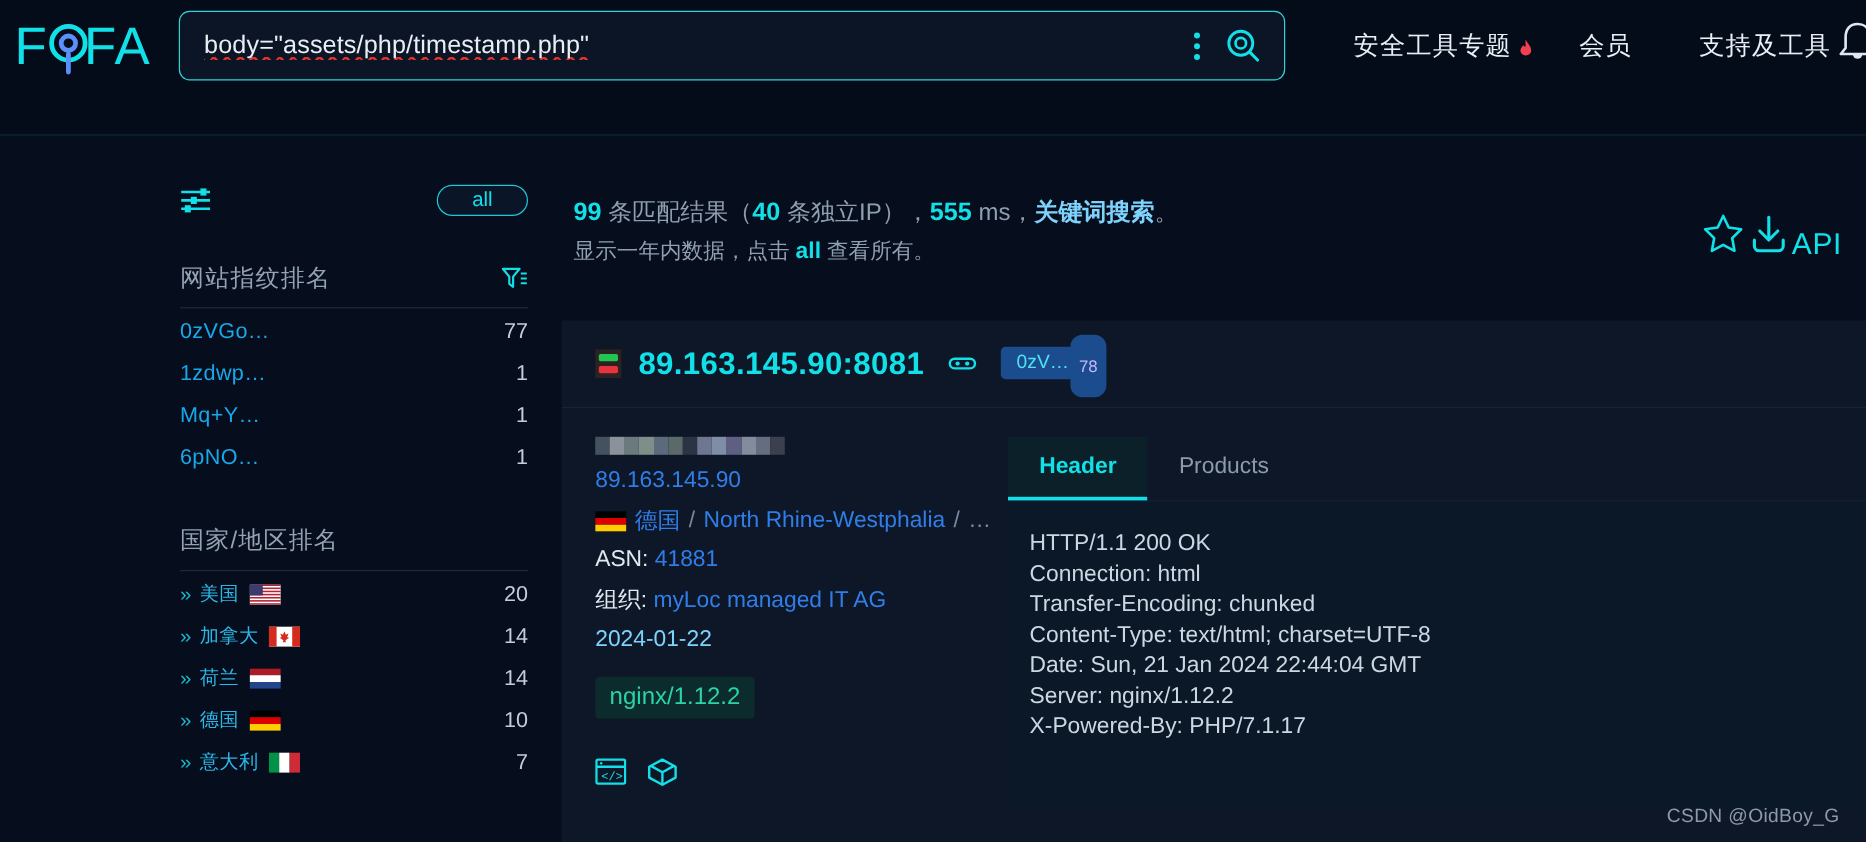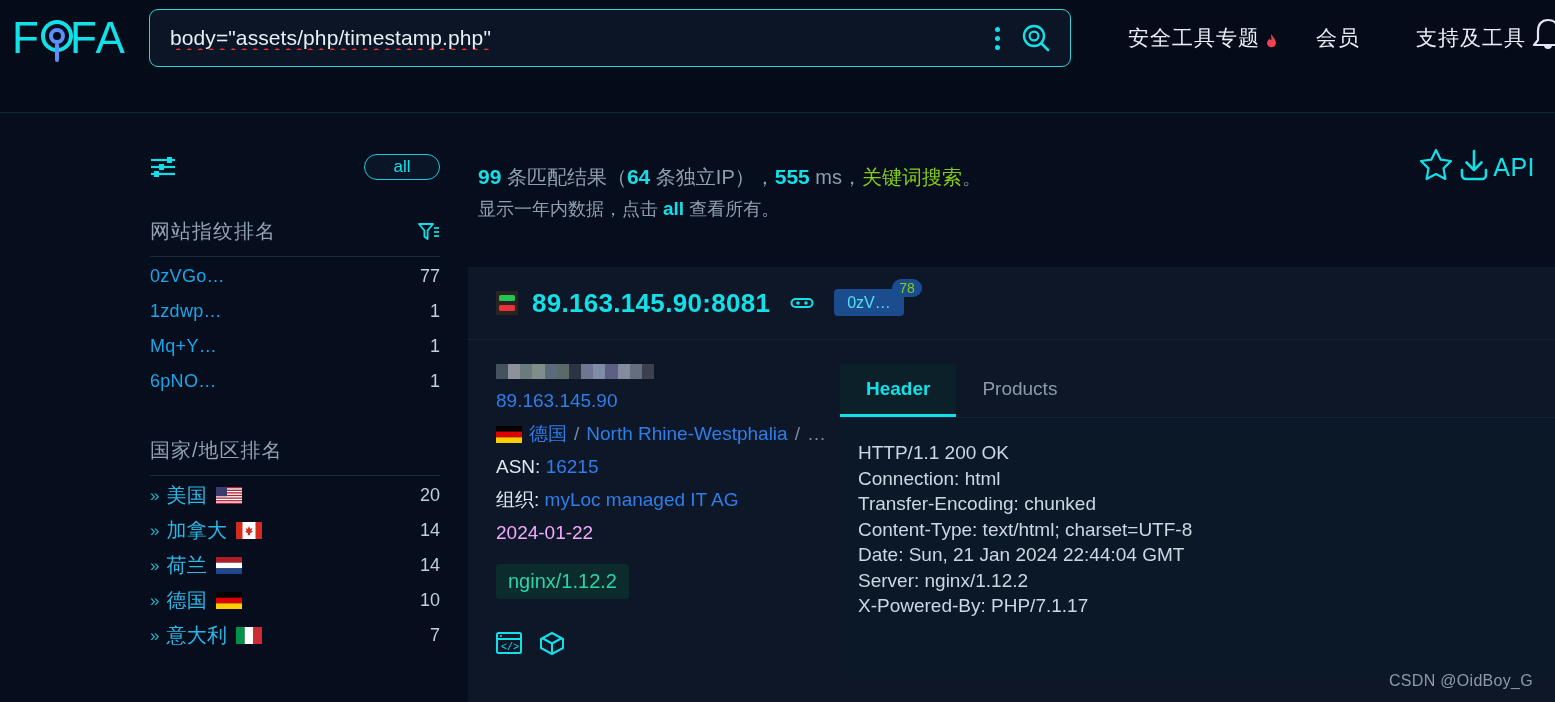--- a/index.html
+++ b/index.html
@@ -81,68 +81,68 @@
     color: #93a2b4; font-size: 20px; letter-spacing: 1px;
     padding-bottom: 11px; border-bottom: 1px solid #1d2a3d;
     margin-bottom: 2px;
   }
   .funnel-ico { width: 22px; height: 20px; cursor: pointer; }
   .rank-row {
     display: flex; align-items: center; justify-content: space-between;
     height: 35px; cursor: pointer;
   }
   .rank-name { color: #18a8ea; font-size: 18px; letter-spacing: .3px; }
-  .rank-name.cjk { color: #2bb8e8; font-size: 20px; }
+  .rank-name.cjk { color: #2bb8e8; font-size: 16px; }
   .rank-val { color: #c2ced9; font-size: 18px; }
   .sec-title.country { margin-top: 38px; }
   .cn-left { display: flex; align-items: center; gap: 9px; }
   .chev { color: #1fb6c9; font-size: 17px; letter-spacing: -2px; }
   .flag { width: 26px; height: 17px; display: inline-block; vertical-align: middle;
           border-radius: 1px; }
 
   
   .res-head { position: absolute; left: 478px; top: 160px; }
   .res-line1 { font-size: 20px; color: #8f9fb0; line-height: 34px; white-space: nowrap; }
   .res-line2 { font-size: 18px; color: #8f9fb0; line-height: 30px; white-space: nowrap; }
   .cy { color: #12e0e8; font-weight: bold; font-size: 21px; }
-  .yl { color: #84cc16; font-weight: normal; }
+  .yl { color: #7dd3fc; font-weight: bold; }
   .cy-sm { color: #12e0e8; font-weight: bold; font-size: 19px; }
 
-  .actions { position: absolute; right: 20px; top: 146px; display: flex;
-             align-items: center; }
+  .actions { position: absolute; right: 20px; top: 176px; display: flex;
+             align-items: flex-end; }
   .act-ico { cursor: pointer; }
   .api-txt { color: #12e0e8; font-size: 25px; cursor: pointer; letter-spacing: .5px; }
 
   
   .card { position: absolute; left: 468px; top: 267px; width: 1087px;
           background: #0e1728; }
   .card-head { height: 73px; display: flex; align-items: center; padding-left: 28px;
                border-bottom: 1px solid #16223a; }
   .status-ico { width: 22px; height: 24px; margin-right: 14px; }
   .ip-title { color: #12e0e8; font-size: 26px; font-weight: bold; letter-spacing: .3px;
               cursor: pointer; }
   .link-ico { width: 22px; height: 22px; margin-left: 20px; cursor: pointer; }
   .tag-wrap { position: relative; margin-left: 22px; }
   .tag-chip { background: #1b4c8e; color: #4fe3f2; font-size: 16px; padding: 5px 13px;
               border-radius: 4px; cursor: pointer; text-align: right; }
   .tag-sup { position: absolute; right: -18px; top: -15px; background: #1b4c8e;
-             color: #84cc16; font-size: 14px; border-radius: 10px; padding: 1px 7px; }
+             color: #c4b5fd; font-size: 14px; border-radius: 10px; padding: 18px 7px; }
 
   .card-body { display: flex; padding: 24px 0 40px 0; min-height: 320px; }
   .card-left { width: 372px; padding-left: 28px; }
   .mosaic { width: 158px; height: 15px; margin-bottom: 11px; display: flex; }
   .mosaic span { flex: 1; height: 100%; }
   .cl-ip { color: #2f7ee8; font-size: 19px; margin-bottom: 9px; cursor: pointer; }
   .geo { display: flex; align-items: center; gap: 7px; font-size: 19px; margin-bottom: 9px;
          flex-wrap: nowrap; }
   .geo a { color: #2f7ee8; cursor: pointer; text-decoration: none; }
   .geo .sep { color: #7b8a9c; }
   .kv { font-size: 19px; color: #dfe7ef; margin-bottom: 9px; }
   .kv a { color: #2f7ee8; text-decoration: none; cursor: pointer; }
-  .date { font-size: 19px; color: #f0abfc; margin-bottom: 20px; }
+  .date { font-size: 19px; color: #7dd3fc; margin-bottom: 20px; }
   .srv-chip { display: inline-block; background: #0b2b2c; color: #2bd4a8; font-size: 20px;
               padding: 6px 12px; border-radius: 4px; cursor: pointer; }
   .mini-icons { display: flex; gap: 17px; margin-top: 32px; }
   .mini-icons span { cursor: pointer; }
 
   .card-right { flex: 1; margin-left: 0; }
   .tabs { display: flex; border-bottom: 1px solid #16223a; }
   .tab { padding: 14px 26px; font-size: 19px; color: #8b9aac; cursor: pointer;
          border-bottom: 3px solid transparent; }
   .tab.active { color: #12e0e8; font-weight: bold; background: #0b2028;
@@ -340,21 +340,21 @@
           <rect x="17.33" width="8.67" height="17" fill="#ce2b37"></rect>
         </svg>
       </span>
     </span>
     <span class="rank-val">7</span>
   </div>
 </div>
 
 <div class="res-head">
   <div class="res-line1">
-    <span class="cy">99</span><span> 条匹配结果（</span><span class="cy">64</span><span> 条独立IP），</span><span class="cy">555</span><span> ms，</span><span class="yl">关键词搜索</span><span>。</span>
+    <span class="cy">99</span><span> 条匹配结果（</span><span class="cy">40</span><span> 条独立IP），</span><span class="cy">555</span><span> ms，</span><span class="yl">关键词搜索</span><span>。</span>
   </div>
   <div class="res-line2">
     <span>显示一年内数据，点击 </span><span class="cy-sm">all</span><span> 查看所有。</span>
   </div>
 </div>
 
 <div class="actions">
   <span class="act-ico">
     <svg width="38" height="38" viewBox="0 0 38 38">
       <path d="M19 4 L23.6 13.6 L34 15 L26.5 22.4 L28.4 33 L19 28 L9.6 33 L11.5 22.4 L4 15 L14.4 13.6 Z" fill="none" stroke="#12e0e8" stroke-width="2.2" stroke-linejoin="round"></path>
@@ -424,21 +424,21 @@
         </span>
         <a>德国</a>
         <span class="sep">/</span>
         <a>North Rhine-Westphalia</a>
         <span class="sep">/</span>
         <span class="sep">…</span>
       </div>
 
       <div class="kv">
         <span>ASN:</span>
-        <a>16215</a>
+        <a>41881</a>
       </div>
       <div class="kv">
         <span>组织:</span>
         <a>myLoc managed IT AG</a>
       </div>
       <div class="date">2024-01-22</div>
       <span class="srv-chip">nginx/1.12.2</span>
 
       <div class="mini-icons">
         <span>

